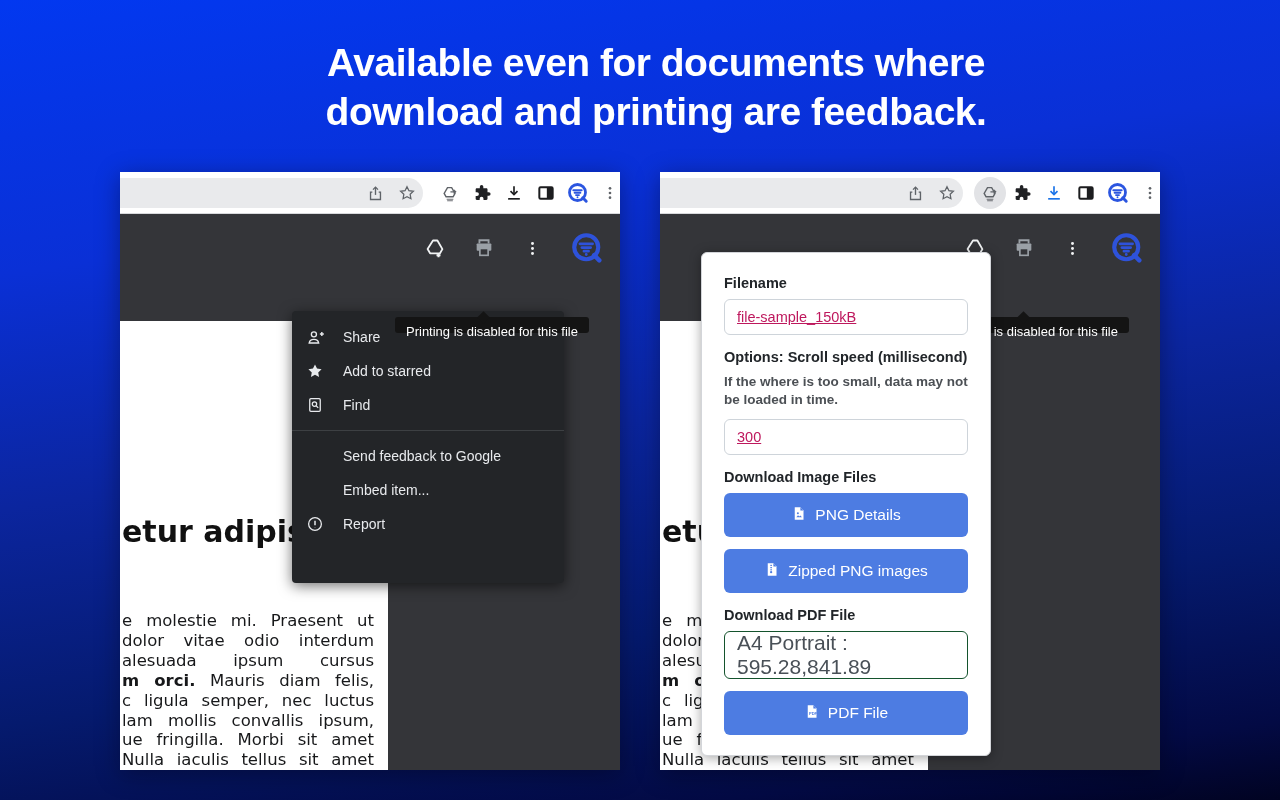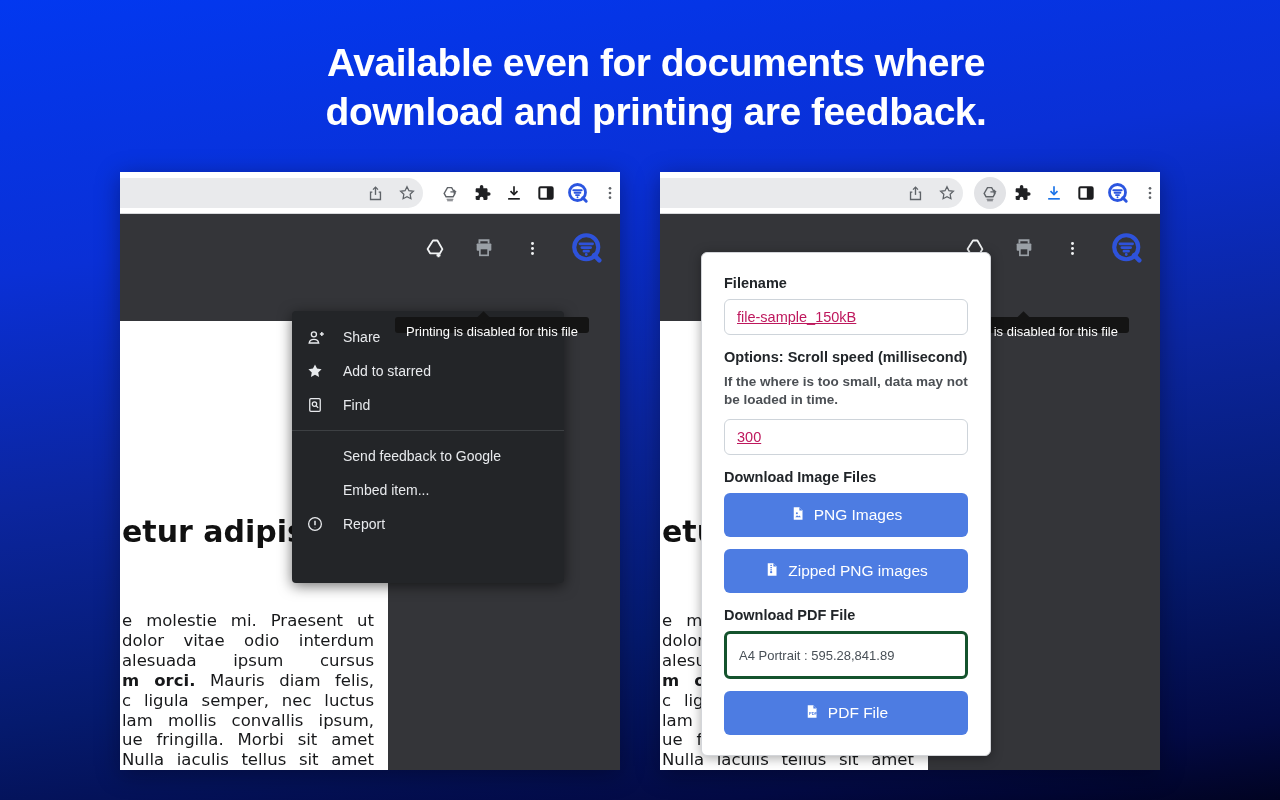--- a/index.html
+++ b/index.html
@@ -117,23 +117,23 @@
     font-family:"Liberation Sans", sans-serif; outline:none;text-decoration:underline;
   }
   .pp-help { font-weight:700; font-size:13.5px; color:#4c5055; line-height:1.35; margin:4px 0 10px 0; }
   .pp-btn {
     width:100%; height:44px; border:none; border-radius:6px;
     background:#4d7ce2; color:#ffffff; font-size:15.5px;
     display:flex; align-items:center; justify-content:center; gap:9px;
     font-family:"Liberation Sans", sans-serif; cursor:pointer;
   }
   .pp-select {
-    width:100%; height:48px; border:3px solid #14532d; border-radius:6px;
+    width:100%; height:48px; border:1px solid #14532d; border-radius:6px;
     display:flex; align-items:center; padding:0 12px;
-    font-size:13px; color:#495057; background:#fff;
+    font-size:21px; color:#495057; background:#fff;
   }
   .mt8{margin-top:8px;} .mt12{margin-top:12px;} .mt14{margin-top:14px;}
 </style>
 </head>
 <body>
 
 <div class="headline">
   <div>Available even for documents where</div>
   <div>download and printing are feedback.</div>
 </div>
@@ -410,21 +410,21 @@
       <div class="pp-help">If the where is too small, data may not be loaded in time.</div>
       <input class="pp-input" readonly="" value="300" style="">
       <div class="pp-label mt14">Download Image Files</div>
       <button class="pp-btn mt8">
         <span><svg width="15" height="15" viewBox="0 0 24 24" fill="#fff">
               <path d="M6 2h9l5 5v15H6z"></path>
               <path d="M15 2v5h5" fill="#4d7ce2"></path>
               <circle cx="11" cy="11.5" r="1.6" fill="#4d7ce2"></circle>
               <path d="m8.5 18 2.8-3.4 2 2.2 1.6-1.8 2.6 3z" fill="#4d7ce2"></path>
             </svg></span>
-        <span>PNG Images</span>
+        <span>PNG Details</span>
       </button>
       <button class="pp-btn mt12">
         <span><svg width="15" height="15" viewBox="0 0 24 24" fill="#fff">
               <path d="M6 2h9l5 5v15H6z"></path>
               <path d="M15 2v5h5" fill="#4d7ce2"></path>
               <rect x="10.2" y="4.5" width="2.4" height="2" fill="#4d7ce2"></rect>
               <rect x="10.2" y="8" width="2.4" height="2" fill="#4d7ce2"></rect>
               <rect x="10.2" y="11.5" width="2.4" height="2" fill="#4d7ce2"></rect>
               <circle cx="11.4" cy="16.3" r="1.8" fill="#4d7ce2"></circle>
             </svg></span>

